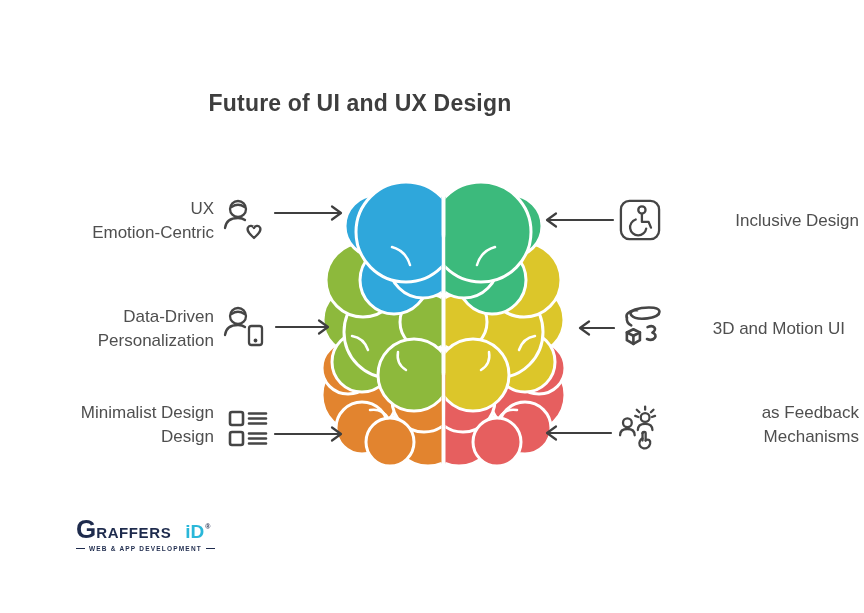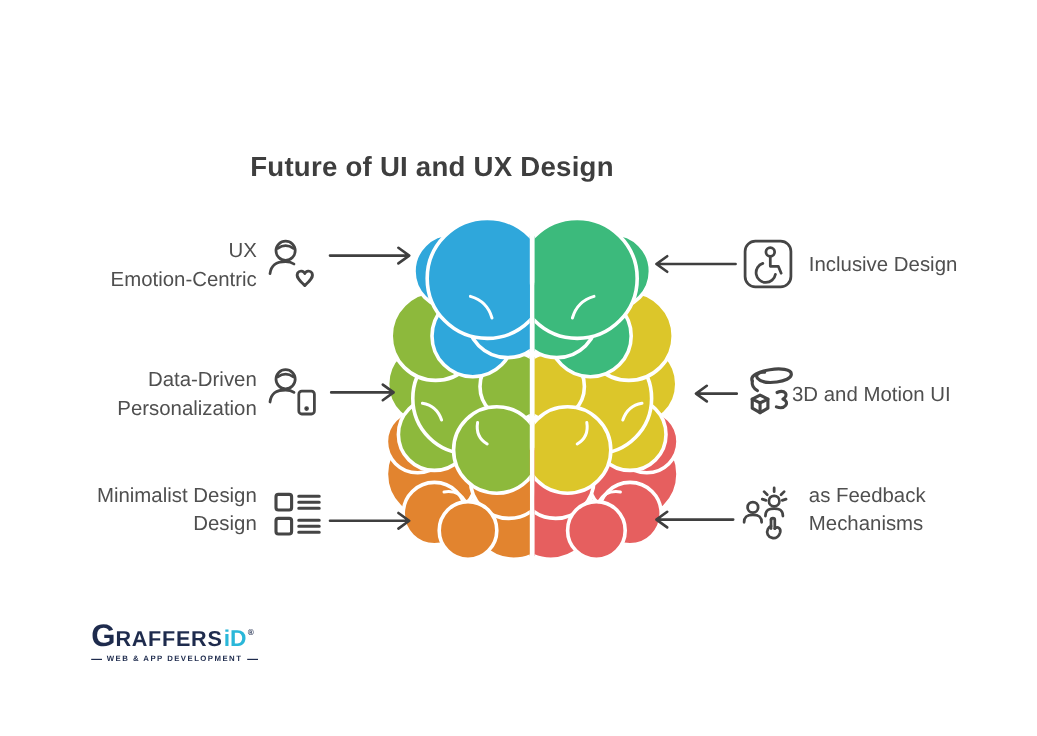--- a/index.html
+++ b/index.html
@@ -2,23 +2,23 @@
 <html style="--brain-blue: #2fa7db; --brain-green: #3cba7c; --brain-olive: #8db93c; --brain-yellow: #dcc62a; --brain-orange: #e2842f; --brain-red: #e65f5f; --arrow-gray: #3f3f3f; --icon-gray: #454545; --text-gray: #4f4f4f; --title-gray: #3e3e3e; --logo-navy: #1e2b4d; --logo-cyan: #2ab7d9;"><head>
 <meta charset="utf-8">
 <style>
   html,body{margin:0;padding:0;background:#fff;}
   .canvas{
     position:relative;width:864px;height:613px;background:#ffffff;
     font-family:"Liberation Sans", sans-serif;overflow:hidden;
   }
   .title{
     position:absolute;left:0;top:90px;width:720px;text-align:center;
-    font-size:23px;font-weight:bold;color:var(--title-gray);letter-spacing:.2px;margin-top:36px;
+    font-size:23px;font-weight:bold;color:var(--title-gray);letter-spacing:.2px;
   }
-  .lbl{position:absolute;font-size:17px;color:var(--text-gray);line-height:24px;}
+  .lbl{position:absolute;font-size:17px;color:var(--text-gray);line-height:24px;text-align:right;}
   .lbl.right-align{text-align:right;}
   .l1{left:30px;top:197px;width:184px;}
   .l2{left:30px;top:305px;width:184px;}
   .l3{left:30px;top:401px;width:184px;}
   .r1{left:674px;top:209px;width:185px;}
   .r2{left:660px;top:317px;width:185px;}
   .r3{left:674px;top:401px;width:185px;}
   .icon{position:absolute;}
   .icon svg{display:block;stroke:var(--icon-gray);fill:none;stroke-width:2.3;stroke-linecap:round;stroke-linejoin:round;}
   .i-l1{left:221px;top:196px;}
@@ -40,22 +40,22 @@
   .lobe-blue circle{fill:var(--brain-blue);}
   .lobe-olive circle{fill:var(--brain-olive);}
   .lobe-orange circle{fill:var(--brain-orange);}
   .lobe-green circle{fill:var(--brain-green);}
   .lobe-yellow circle{fill:var(--brain-yellow);}
   .lobe-red circle{fill:var(--brain-red);}
   .sulci path{fill:none;stroke:#fff;stroke-width:2.5;stroke-linecap:round;}
   .logo{position:absolute;left:76px;top:516px;}
   .logo-text{display:flex;align-items:baseline;color:var(--logo-navy);}
   .logo-g{font-size:26px;font-weight:bold;line-height:1;}
-  .logo-rest{font-size:18px;font-weight:bold;letter-spacing:.6px;}
-  .logo-id{font-size:19px;font-weight:bold;color:var(--logo-cyan);margin-left:1px;}
+  .logo-rest{font-size:15px;font-weight:bold;letter-spacing:.6px;}
+  .logo-id{font-size:19px;font-weight:bold;color:var(--logo-cyan);margin-left:14px;}
   .logo-reg{font-size:7px;font-weight:bold;vertical-align:top;position:relative;top:-9px;margin-left:1px;}
   .tagline{margin-top:2px;display:flex;align-items:center;gap:4px;justify-content:center;
     font-size:6.5px;font-weight:bold;letter-spacing:1.2px;color:var(--logo-navy);}
   .tagline::before,.tagline::after{content:"";flex:0 0 9px;border-top:1px solid var(--logo-navy);}
 </style>
 </head>
 <body>
 
 <div class="canvas">
 

